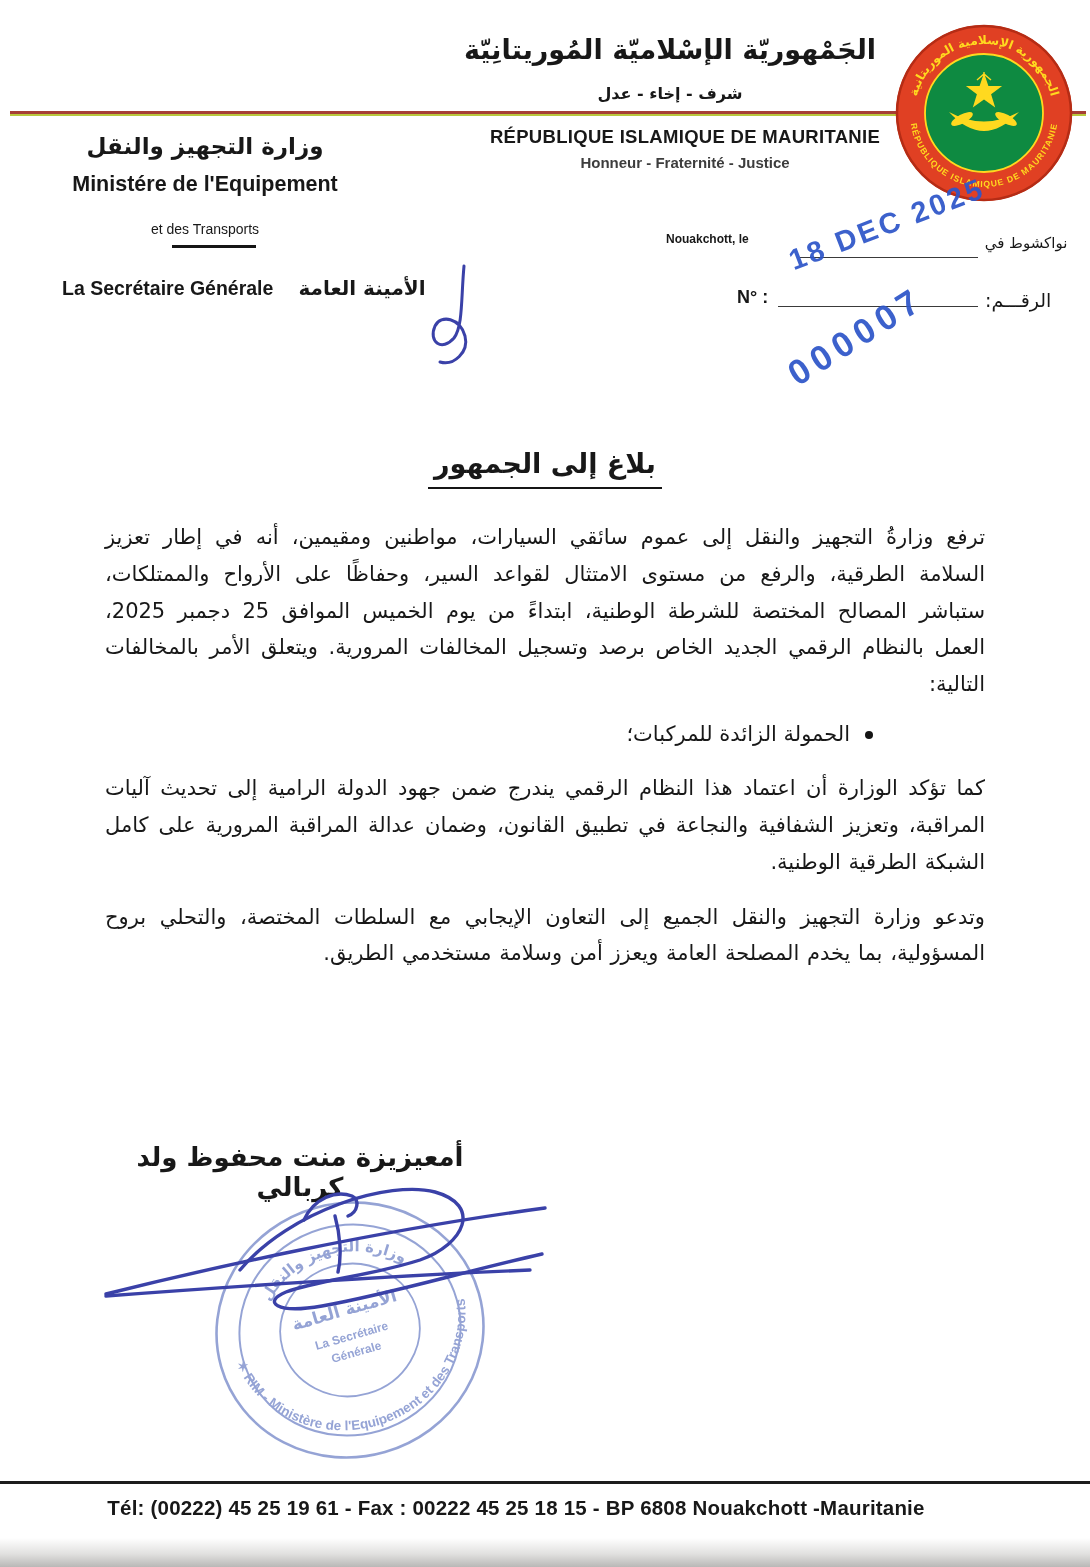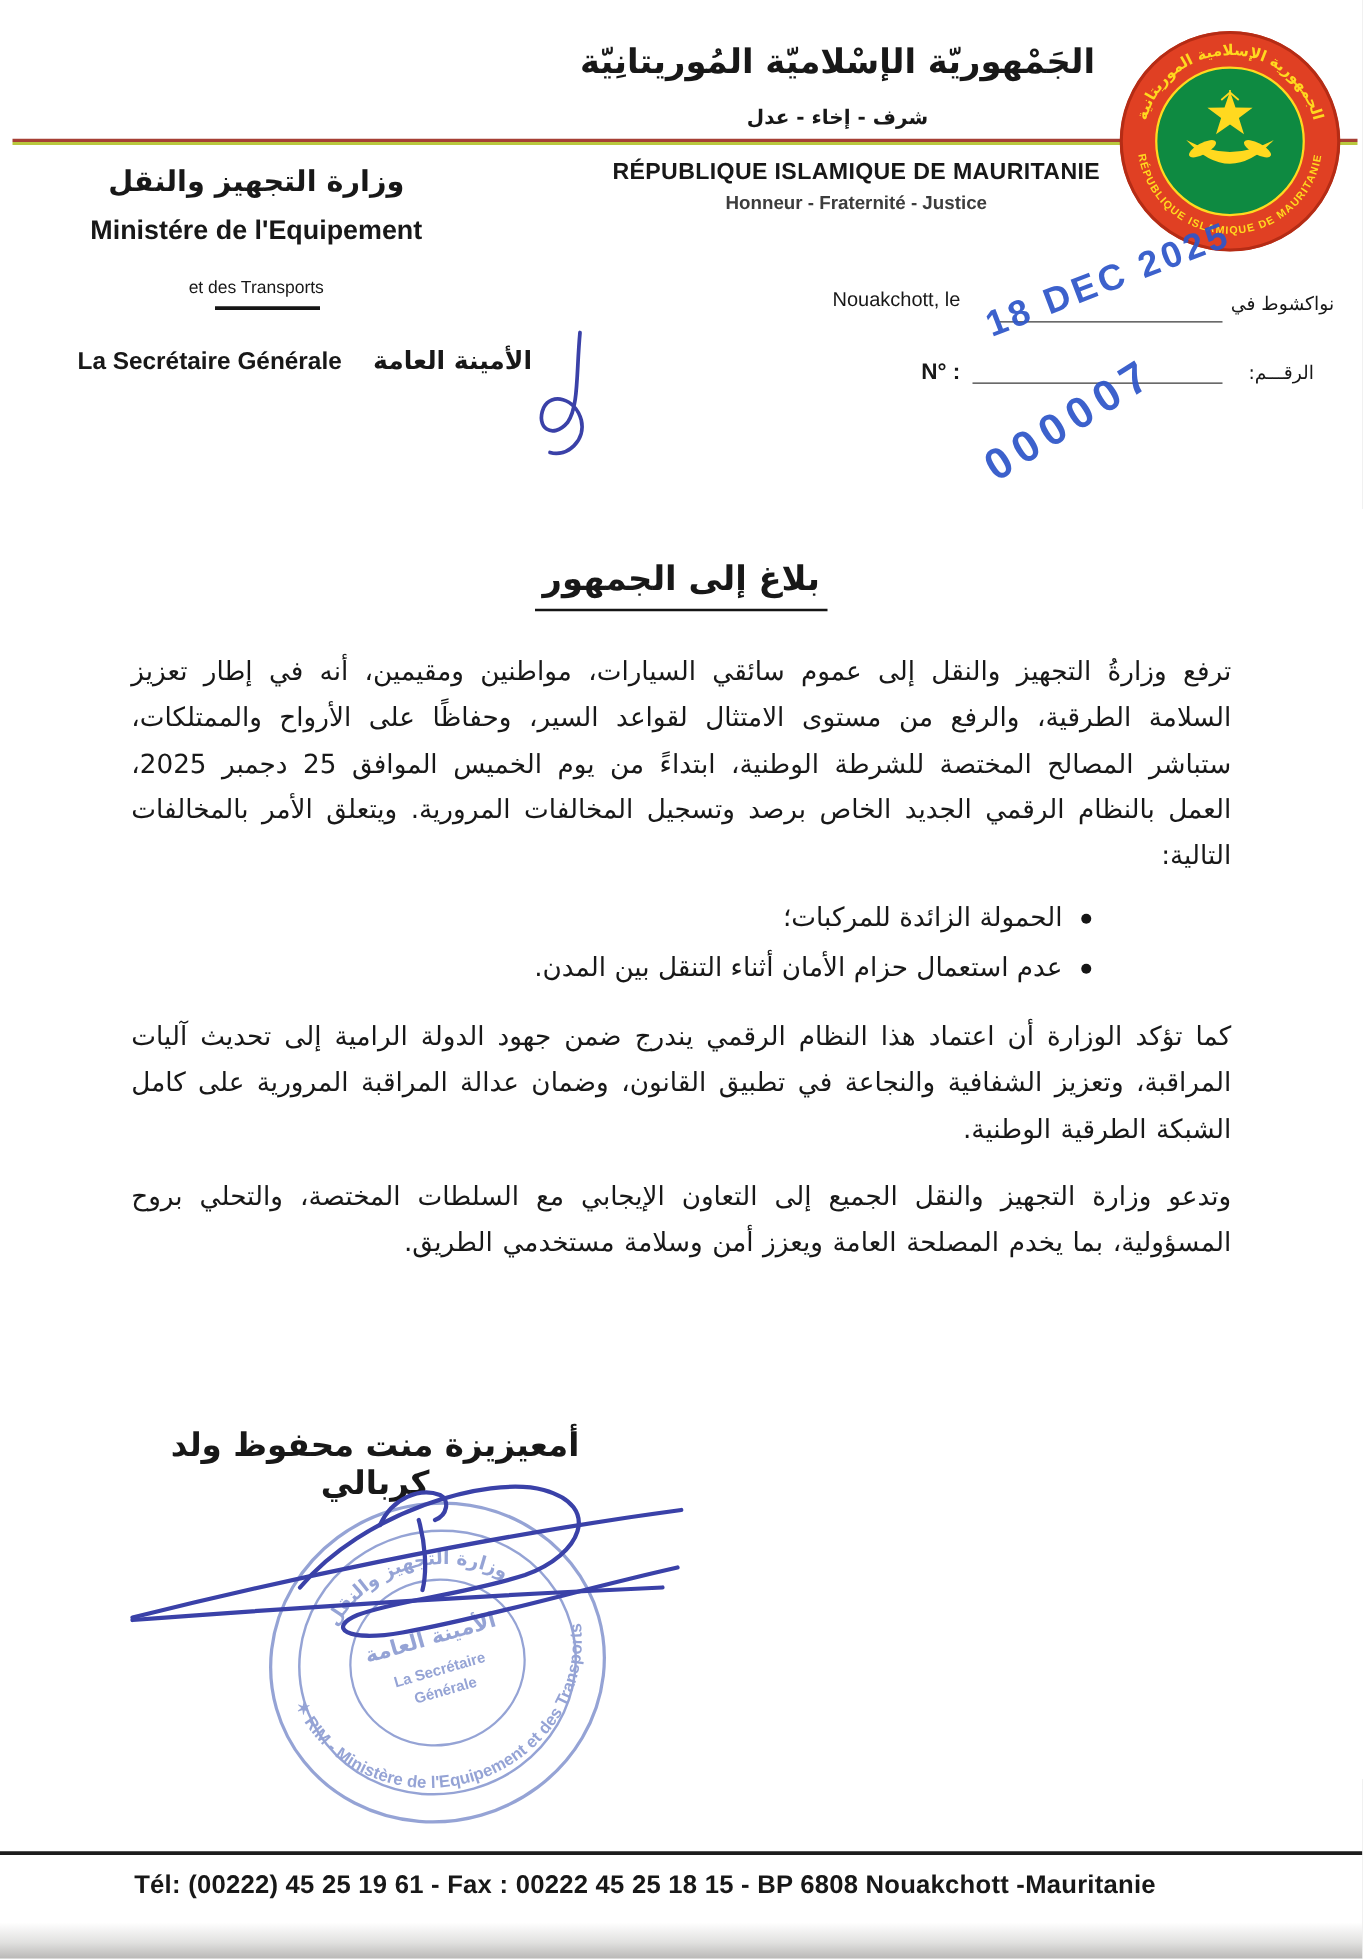--- a/index.html
+++ b/index.html
@@ -24,26 +24,26 @@
   
   .min-ar{left:60px;top:133px;width:290px;font-weight:bold;font-size:23px;}
   .min-fr1{left:20px;top:172px;width:370px;font-weight:bold;font-size:21.5px;}
   .min-fr2{left:20px;top:221px;width:370px;font-weight:normal;font-size:14px;}
   .min-underline{left:172px;top:245px;width:84px;height:3px;background:#151515;}
   .secretary{left:62px;top:276px;width:420px;display:flex;align-items:baseline;gap:25px;white-space:nowrap;}
   .secretary .fr{font-weight:bold;font-size:19.5px;}
   .secretary .arr{font-weight:bold;font-size:20px;}
 
   
-  .place-fr{left:666px;top:232px;font-size:16px;font-weight:400;}
+  .place-fr{left:666px;top:232px;font-size:12px;font-weight:700;}
   .place-line{left:800px;top:257px;width:178px;border-top:1.6px solid #3a3a3a;}
   .place-ar{left:983px;top:234px;width:86px;font-size:15px;text-align:center;}
   .num-fr{left:737px;top:287px;font-size:18px;font-weight:600;}
   .num-line{left:778px;top:306px;width:200px;border-top:1.6px solid #3a3a3a;}
-  .num-ar{left:985px;top:289px;width:80px;font-size:15px;text-align:center;}
+  .num-ar{left:985px;top:289px;width:80px;font-size:19px;text-align:left;}
   .stamp-text{color:#2e56c9;font-weight:bold;white-space:nowrap;opacity:.93;}
   .date-stamp{left:762px;top:208px;width:250px;font-size:29px;letter-spacing:3px;
     transform:rotate(-21deg);text-align:center;}
   .num-stamp{left:726px;top:316px;width:260px;font-size:35px;letter-spacing:6px;
     transform:rotate(-32deg);text-align:center;}
 
   
   .body-block{left:105px;top:448px;width:880px;direction:rtl;}
   .doc-title{text-align:center;margin-bottom:30px;}
   .doc-title span{display:inline-block;font-weight:bold;font-size:27px;
@@ -124,24 +124,20 @@
   <div class="abs ar body-block">
     <div class="doc-title">
       <span>بلاغ إلى الجمهور</span>
     </div>
     <p class="para">ترفع وزارةُ التجهيز والنقل إلى عموم سائقي السيارات، مواطنين ومقيمين، أنه في إطار تعزيز السلامة الطرقية، والرفع من مستوى الامتثال لقواعد السير، وحفاظًا على الأرواح والممتلكات، ستباشر المصالح المختصة للشرطة الوطنية، ابتداءً من يوم الخميس الموافق 25 دجمبر 2025، العمل بالنظام الرقمي الجديد الخاص برصد وتسجيل المخالفات المرورية. ويتعلق الأمر بالمخالفات التالية:</p>
     <div class="bullets">
       <div class="bullet-row">
         <span class="bullet-dot"></span>
         <span>الحمولة الزائدة للمركبات؛</span>
       </div>
-      <div class="bullet-row">
-        <span class="bullet-dot"></span>
-        <span>عدم استعمال حزام الأمان أثناء التنقل بين المدن.</span>
-      </div>
     </div>
     <p class="para" style="margin-top:18px">كما تؤكد الوزارة أن اعتماد هذا النظام الرقمي يندرج ضمن جهود الدولة الرامية إلى تحديث آليات المراقبة، وتعزيز الشفافية والنجاعة في تطبيق القانون، وضمان عدالة المراقبة المرورية على كامل الشبكة الطرقية الوطنية.</p>
     <p class="para" style="margin-top:18px">وتدعو وزارة التجهيز والنقل الجميع إلى التعاون الإيجابي مع السلطات المختصة، والتحلي بروح المسؤولية، بما يخدم المصلحة العامة ويعزز أمن وسلامة مستخدمي الطريق.</p>
   </div>
 
   <div class="abs ar sig-name">أمعيزيزة منت محفوظ ولد كربالي</div>
 
   <svg class="abs office-stamp" width="310" height="300" viewBox="0 0 310 300">
     <g transform="rotate(-16 155 150)" stroke="#7e90cc" fill="none">
       <ellipse cx="155" cy="150" rx="134" ry="127" stroke-width="2.6"></ellipse>

